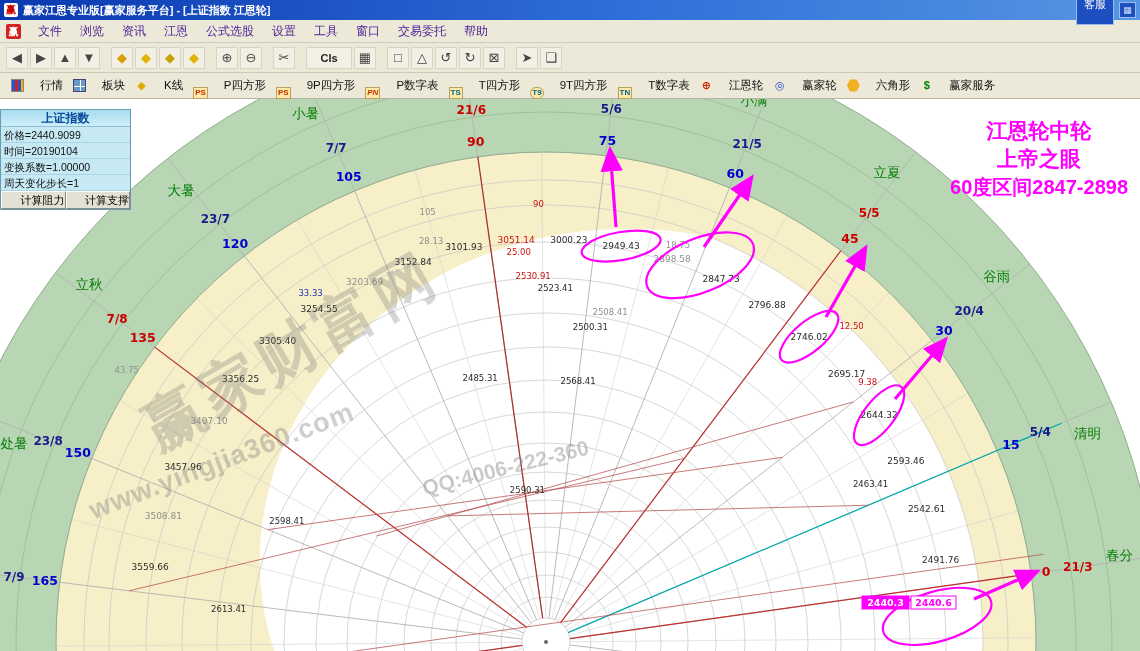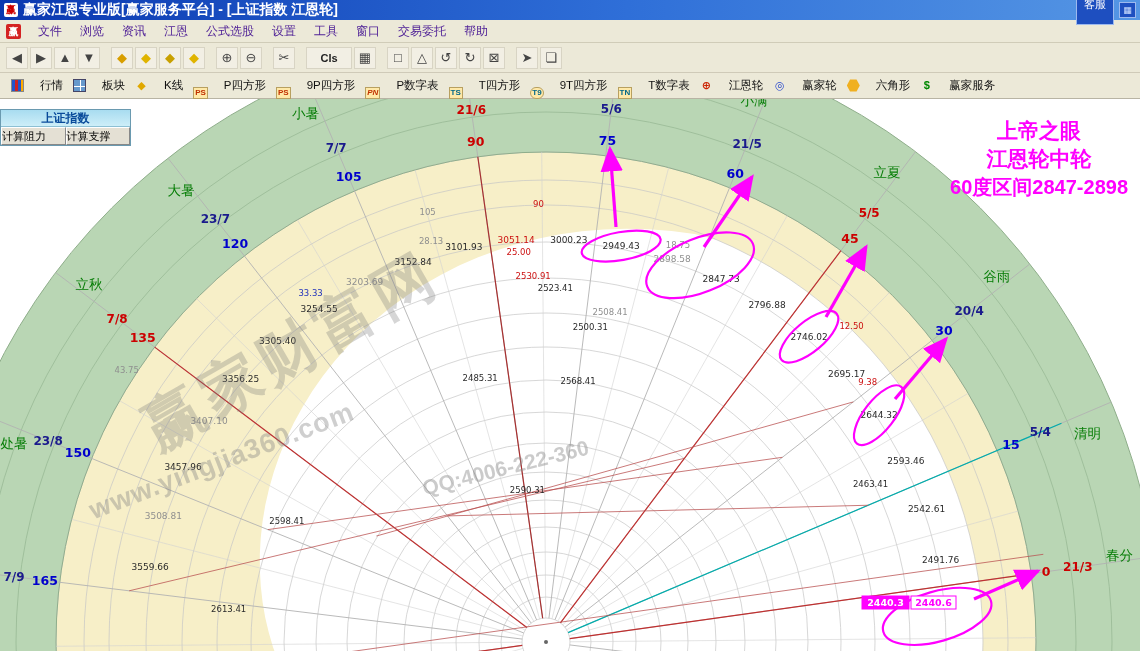--- a/index.html
+++ b/index.html
@@ -1,20 +1,20 @@
 <!DOCTYPE html>
 <html><head>
 <meta charset="utf-8">
 <style>
   *{box-sizing:border-box;margin:0;padding:0;}
   html,body{width:1140px;height:651px;overflow:hidden;}
   body{font-family:"Liberation Sans","DejaVu Sans",sans-serif;background:#fff;position:relative;font-size:12px;}
   .titlebar{height:20px;background:linear-gradient(90deg,#0a38b0,#2f6fd8 55%,#5596e4);display:flex;align-items:center;padding:0 4px;gap:5px;}
   .tlogo{width:14px;height:14px;background:#fff;color:#c00;font-weight:bold;font-size:10px;line-height:14px;text-align:center;border-radius:2px;flex:0 0 auto;}
-  .ttitle{color:#fff;font-size:14px;font-weight:bold;white-space:nowrap;}
+  .ttitle{color:#fff;font-size:11px;font-weight:bold;white-space:nowrap;}
   .tspacer{flex:1;}
   .kefu{background:#1e4fc0;border:1px solid #9db9ee;color:#fff;font-size:11px;padding:0 7px;height:29px;line-height:14px;cursor:pointer;white-space:nowrap;}
   .textra{width:17px;height:16px;background:#1e4fc0;border:1px solid #9db9ee;color:#cfe0ff;font-size:9px;line-height:14px;text-align:center;}
   .menubar{height:23px;background:#ece9d8;border-bottom:1px solid #d0ccb8;display:flex;align-items:center;padding:0 6px;}
   .mlogo{width:15px;height:15px;background:#d42222;color:#fff;font-weight:bold;font-size:10px;line-height:15px;text-align:center;border-radius:2px;margin-right:8px;}
   .menu-item{padding:2px 9px;cursor:default;white-space:nowrap;font-size:12px;color:#4c1d95;}
   .toolbar1{height:30px;background:#ece9d8;border-bottom:1px solid #cfcab8;display:flex;align-items:center;padding:0 5px;}
   .ticon{width:22px;height:22px;border:1px solid #d8d4c4;background:#f2efe4;margin:0 1px;text-align:center;line-height:20px;font-size:13px;color:#444;cursor:pointer;flex:0 0 auto;}
   .tcls{width:46px;font-size:11px;font-weight:bold;color:#222;}
   .gap{margin-left:10px;}
@@ -34,21 +34,21 @@
   #wheel-svg text{font-family:"DejaVu Sans","Liberation Sans",sans-serif;}
   .wm-brand{position:absolute;left:128px;top:300px;font-size:60px;font-weight:bold;color:rgba(120,120,120,.30);transform:rotate(-30deg);transform-origin:0 0;letter-spacing:6px;pointer-events:none;white-space:nowrap;z-index:2;}
   .wm-url{position:absolute;left:85px;top:398px;font-size:27px;font-weight:bold;color:rgba(130,130,130,.38);transform:rotate(-21deg);transform-origin:0 0;letter-spacing:1px;pointer-events:none;white-space:nowrap;z-index:2;}
   .wm-qq{position:absolute;left:420px;top:378px;font-size:21px;font-weight:bold;color:rgba(140,140,140,.45);transform:rotate(-14deg);transform-origin:0 0;pointer-events:none;white-space:nowrap;z-index:2;}
   .annotation{position:absolute;right:12px;top:18px;text-align:center;color:#ff00ff;font-weight:bold;font-size:21px;line-height:1.35;z-index:3;white-space:nowrap;}
   .annotation div:last-child{font-size:20px;}
   .info-panel{position:absolute;left:0;top:10px;width:131px;border:1px solid #6a9ab0;background:#c6e9f4;z-index:4;}
   .ip-header{height:17px;line-height:17px;text-align:center;font-weight:bold;font-size:12px;color:#084a9a;background:linear-gradient(#a8dcf0,#cdeef8);border-bottom:1px solid #8cc0d4;}
   .ip-row{height:16px;line-height:16px;padding-left:3px;border-bottom:1px solid #a8d4e4;white-space:nowrap;font-size:10.5px;color:#111;}
   .ip-buttons{display:flex;}
-  .ip-btn{flex:1;height:18px;line-height:16px;font-size:11px;text-align:left;background:#e4e0d4;border:1px solid;border-color:#fff #888 #888 #fff;cursor:pointer;white-space:nowrap;}
+  .ip-btn{flex:1;height:18px;line-height:16px;font-size:11px;text-align:right;background:#e4e0d4;border:1px solid;border-color:#fff #888 #888 #fff;cursor:pointer;white-space:nowrap;}
 </style>
 </head>
 <body>
 
 <div class="titlebar">
   <span class="tlogo">赢</span>
   <span class="ttitle">赢家江恩专业版[赢家服务平台] - [上证指数 江恩轮]</span>
   <span class="tspacer"></span>
   <span class="kefu">客服</span>
   <span class="textra">▦</span>
@@ -311,24 +311,30 @@
         <rect x="862" y="497" width="47" height="13" fill="#ff00ff" stroke="#ff00ff" stroke-width="1"></rect>
         <text x="885.5" y="507.0" font-size="9.5" fill="#ffffff" text-anchor="middle" font-weight="bold">2440.3</text>
         <rect x="911" y="497" width="45" height="13" fill="#ffffff" stroke="#ff00ff" stroke-width="1"></rect>
         <text x="933.5" y="507.0" font-size="9.5" fill="#ff00ff" text-anchor="middle" font-weight="bold">2440.6</text>
       </g>
     </svg>
   <div class="wm-brand">赢家财富网</div>
   <div class="wm-url">www.yingjia360.com</div>
   <div class="wm-qq">QQ:4006-222-360</div>
   <div class="annotation">
+    <div>江恩轮中轮</div>
     <div>上帝之眼</div>
-    <div>江恩轮中轮</div>
     <div>60度区间2847-2898</div>
   </div>
   <div class="info-panel">
     <div class="ip-header">上证指数</div>
+    <div id="ip-rows">
+        <div class="ip-row">价格=2440.9099</div>
+        <div class="ip-row">时间=20190104</div>
+        <div class="ip-row">变换系数=1.00000</div>
+        <div class="ip-row">周天变化步长=1</div>
+      </div>
     <div class="ip-buttons" id="ip-buttons">
         <div class="ip-btn">计算阻力</div>
         <div class="ip-btn">计算支撑</div>
       </div>
   </div>
 </div>
 
 </body></html>

